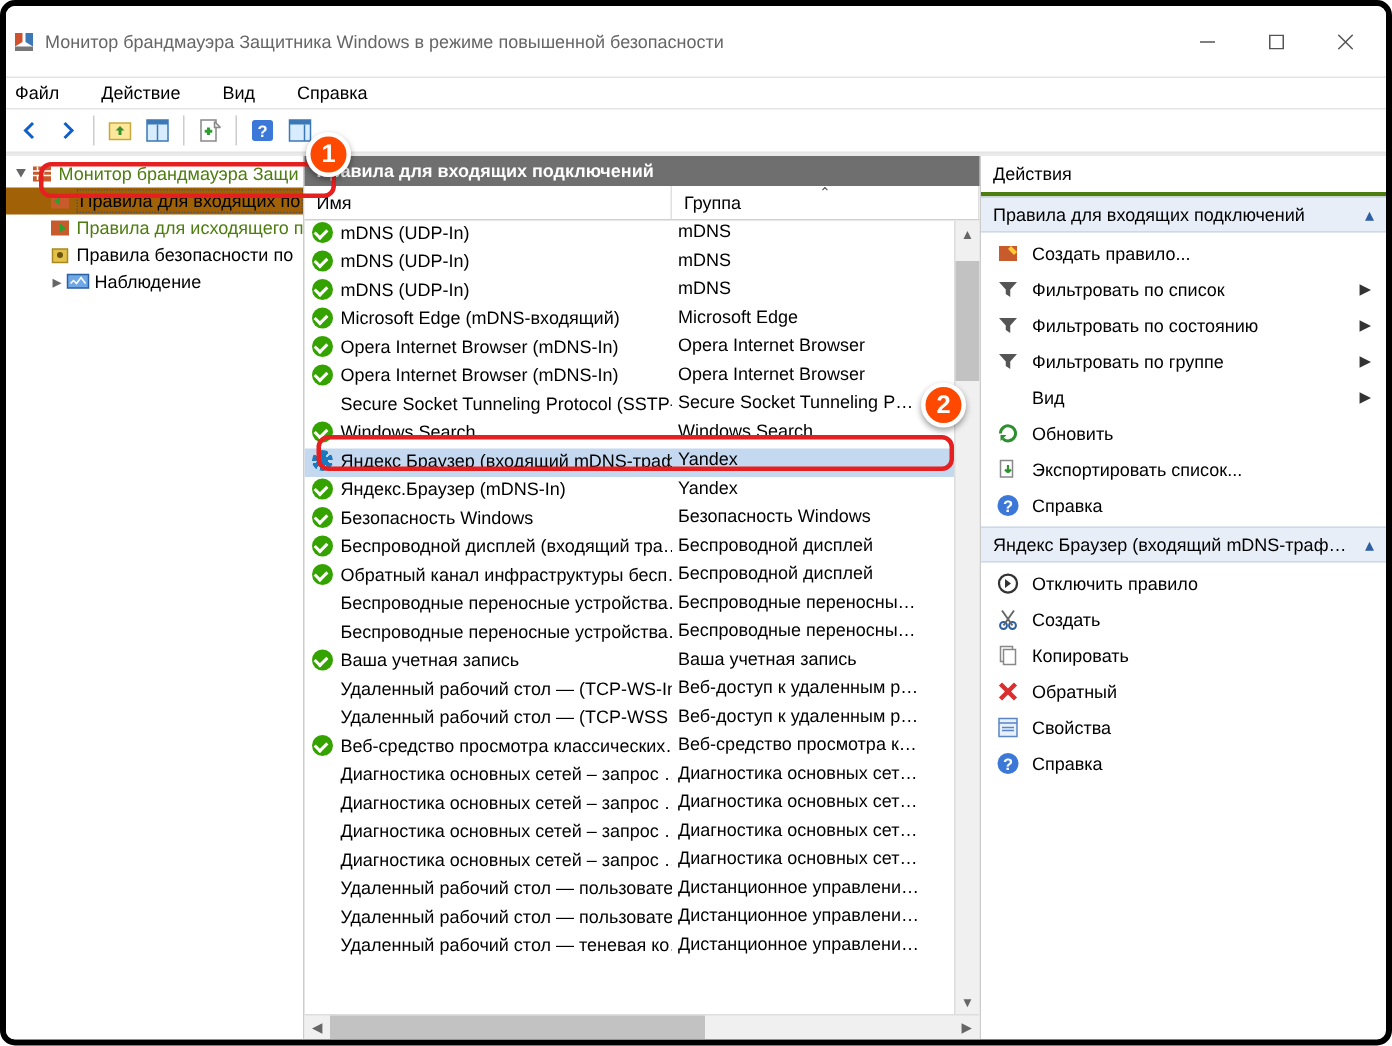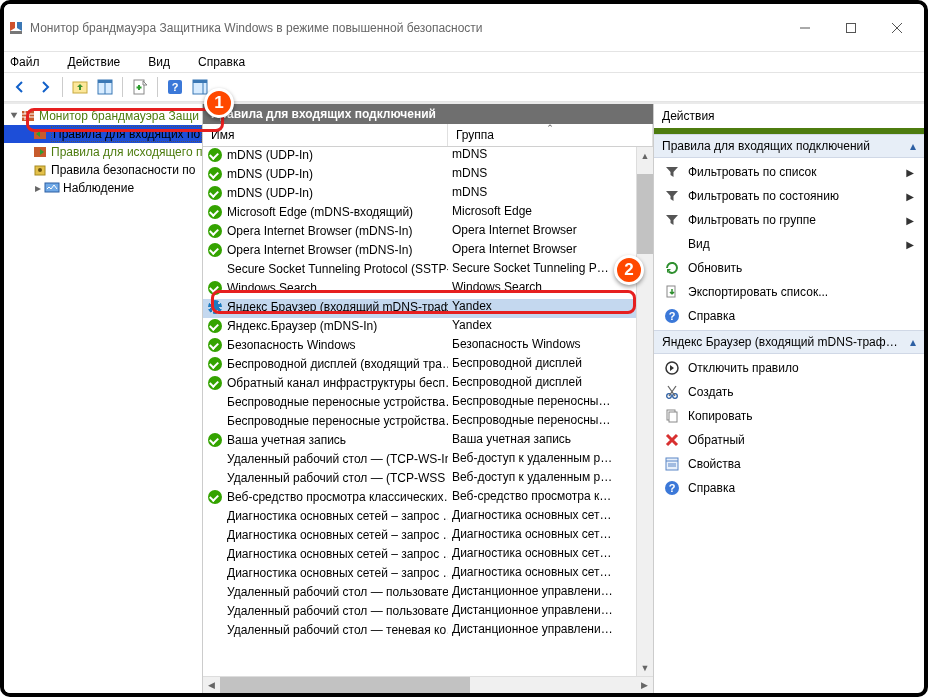--- a/index.html
+++ b/index.html
@@ -35,21 +35,21 @@
   .menubar { display:flex; padding:3px 6px; gap:28px; border-bottom:1px solid #e4e4e4;}
   .menubar span { color:#000; }
   
   .toolbar { display:flex; align-items:center; padding:3px 5px; gap:3px; border-bottom:1px solid #e4e4e4;}
   .tb-btn { width:22px; height:22px; display:flex; align-items:center; justify-content:center; border:1px solid transparent;}
   .tb-sep { width:1px; height:20px; background:#ccc; margin:0 3px;}
   
   .main { flex:1; display:flex; overflow:hidden; border-top:2px solid #eaeaea;}
   .tree { width:199px; border-right:1px solid #ccc; background:#fff; padding:3px 0 0 0; overflow:hidden;}
   .tree-row { display:flex; align-items:center; height:18px; white-space:nowrap; overflow:hidden; padding-left:4px;}
-  .tree-row.sel { background:#1d4ed8; }
+  .tree-row.sel { background:#a16207; }
   .tree-row.sub { padding-left:28px; }
   .tree-row .ic { width:16px; height:16px; display:inline-flex; align-items:center; justify-content:center; margin-right:3px;}
   .tree-row .dim{ color:#4d7c0f;}
   .tree-toggle{ width:12px; display:inline-flex; align-items:center; justify-content:center; color:#666;}
   .dotted-border{ border:1px dotted #555; padding:0 1px;}
   
   .center { flex:1; display:flex; flex-direction:column; min-width:0; border-right:1px solid #ccc;}
   .center-title{ background:#6f6f6f; color:#fff; font-weight:bold; padding:3px 8px; }
   .listhead{ display:flex; background:#fff; border-bottom:1px solid #d0d0d0; position:relative;}
   .lh-col{ padding:4px 8px; border-right:1px solid #e0e0e0; }
@@ -64,21 +64,21 @@
   .rule-row .ic{ width:16px; height:16px; display:inline-flex; align-items:center; justify-content:center; margin-right:4px; flex-shrink:0;}
   .vscroll{ position:absolute; right:0; top:0; bottom:0; width:17px; background:#f0f0f0; border-left:1px solid #ddd; display:flex; flex-direction:column;}
   .vscroll .arr{ height:17px; display:flex; align-items:center; justify-content:center; color:#666; font-size:9px;}
   .vscroll .thumb{ background:#c2c2c2; }
   .hscroll{ height:17px; background:#f0f0f0; border-top:1px solid #ddd; display:flex;}
   .hscroll .arr{ width:17px; display:flex; align-items:center; justify-content:center; color:#666; font-size:9px;}
   .hscroll .track{ flex:1; position:relative;}
   .hscroll .thumb{ position:absolute; left:0; top:0; bottom:0; width:60%; background:#c2c2c2;}
   
   .actions{ width:270px; display:flex; flex-direction:column; overflow:hidden;}
-  .act-title{ background:#fff; padding:5px 8px; font-weight:normal; border-bottom:6px solid #4d7c0f;}
+  .act-title{ background:#fff; padding:5px 8px; font-weight:normal; border-bottom:3px solid #4d7c0f;}
   .act-header{ background:#e7eef7; padding:4px 8px; border-top:1px solid #d0d8e6; border-bottom:1px solid #d0d8e6; display:flex; align-items:center; justify-content:space-between;}
   .act-list{ padding:2px 0;}
   .act-item{ display:flex; align-items:center; height:24px; padding:0 10px; gap:8px;}
   .act-item .arrow{ margin-left:auto; color:#333; font-size:10px;}
   .act-item .ic{ width:16px; height:16px; display:inline-flex; align-items:center; justify-content:center;}
   
   .callout{ position:absolute; width:30px; height:30px; border-radius:50%; background:#ff4800; border:3px solid #fff; box-shadow:0 2px 4px rgba(0,0,0,.4); color:#fff; display:flex; align-items:center; justify-content:center; font-weight:bold; font-size:17px; z-index:10;}
   .ring{ position:absolute; border:3px solid #e62020; border-radius:8px; pointer-events:none; z-index:9;}
   
   .check-ic{ position:relative; width:14px; height:14px; border-radius:50%; background:#34a300; }
@@ -488,20 +488,29 @@
   <div class="actions">
     <div class="act-title">Действия</div>
     <div class="act-header">
       <span>Правила для входящих подключений</span>
       <span style="color:#2d5fa3">▴</span>
     </div>
     <div class="act-list" id="act-list-1">
         <div class="act-item">
           <span class="ic">
             <svg width="16" height="16" viewBox="0 0 16 16">
+              <path fill="#c75b2c" d="M2 3h12v10H2z"></path>
+              <path d="M10 3l4 4-2 2-4-4z" fill="#ffcc33"></path>
+            </svg>
+          </span>
+          <span>Создать правило...</span>
+        </div>
+        <div class="act-item">
+          <span class="ic">
+            <svg width="16" height="16" viewBox="0 0 16 16">
               <path d="M2 3h12l-4.5 5v5l-3-2V8z" fill="#555"></path>
             </svg>
           </span>
           <span>Фильтровать по список</span>
           <span class="arrow">▶</span>
         </div>
         <div class="act-item">
           <span class="ic">
             <svg width="16" height="16" viewBox="0 0 16 16">
               <path d="M2 3h12l-4.5 5v5l-3-2V8z" fill="#555"></path>

